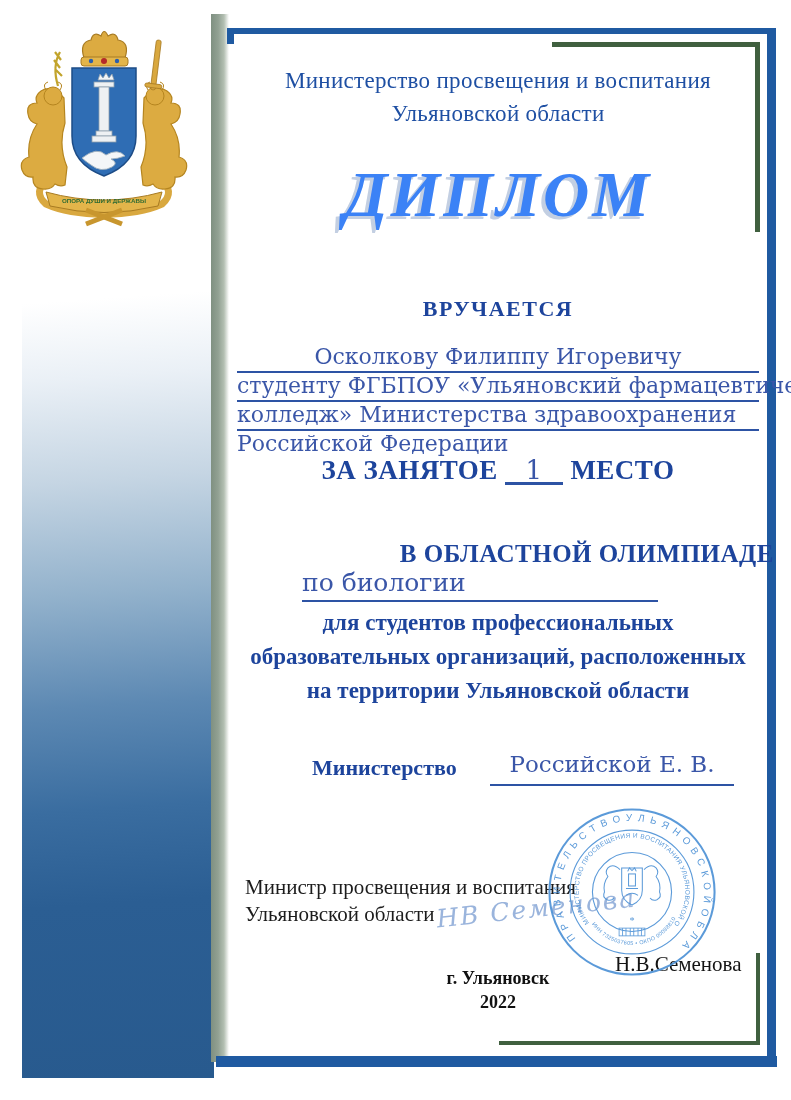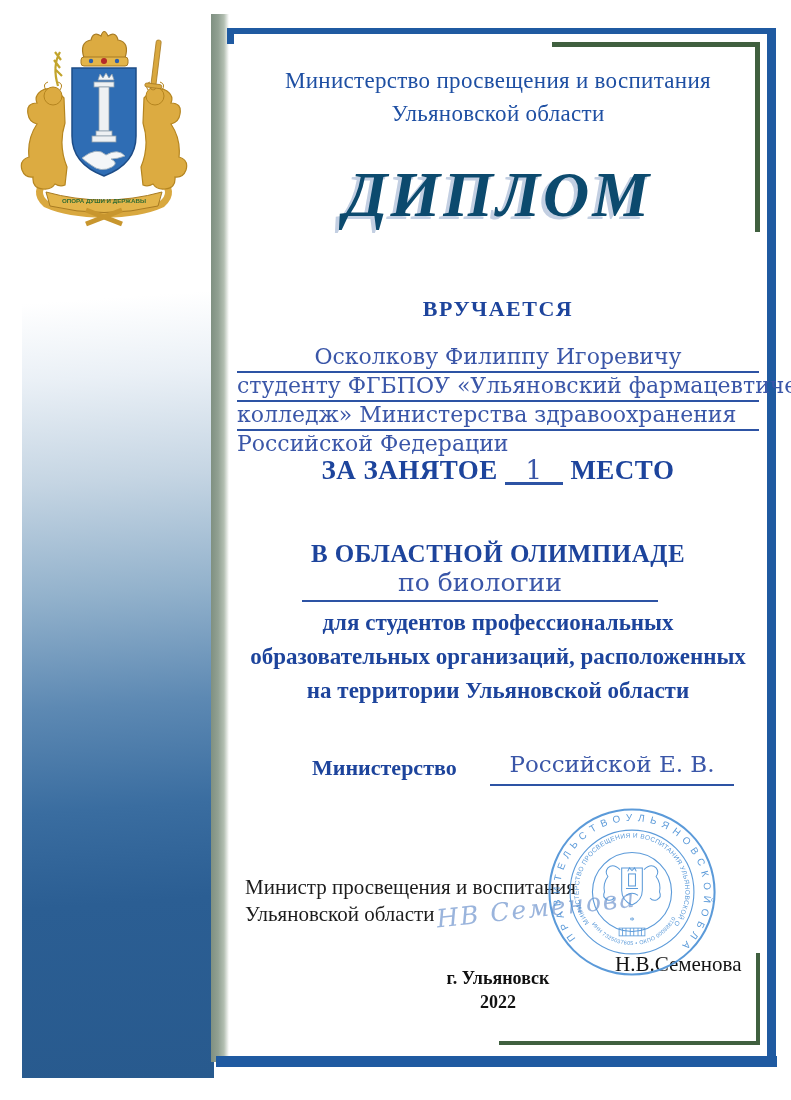--- a/index.html
+++ b/index.html
@@ -34,21 +34,21 @@
   .green-top-v { left:743px; top:42px; width:5px; height:190px; }
   .green-bot-h { left:487px; top:1041px; width:261px; height:4px; }
   .green-bot-v { left:744px; top:953px; width:4px; height:92px; }
 
   .center-col { left:210px; width:552px; text-align:center; }
 
   .ministry {
     top:64px; color:#1e4fa3; font-size:23px; line-height:33px; letter-spacing:0.3px;
   }
   .diplom {
-    top:158px; color:#0c4a6e; font-size:64px; font-weight:bold; font-style:italic;
+    top:158px; color:#3b82f6; font-size:64px; font-weight:bold; font-style:italic;
     letter-spacing:3px; text-shadow:-4px 3px 0 #c3cfe2;
   }
   .vruchaetsya {
     top:296px; color:#1d449c; font-size:22px; font-weight:bold; letter-spacing:1.5px;
   }
   .hand {
     font-family:"DejaVu Serif", serif; color:#3a56a8;
   }
   .recipient-block { left:225px; top:344px; width:522px; }
   .rec-line {
@@ -58,25 +58,25 @@
   .rec-line.first { text-align:center; }
   .rec-line.noline { border-bottom:none; }
   .place-line {
     top:455px; color:#1d449c; font-size:27px; font-weight:bold; letter-spacing:0.5px;
   }
   .place-blank {
     display:inline-block; width:58px; border-bottom:3px solid #2d53a4;
     font-weight:normal; font-size:26px; line-height:24px; vertical-align:baseline;
   }
   .olymp-heading {
-    top:540px; color:#1d449c; font-size:25px; font-weight:bold; letter-spacing:0.5px;
+    top:540px; color:#1d449c; font-size:25px; font-weight:bold; letter-spacing:0.5px;text-align:right;
   }
   .subject-line {
     left:290px; top:568px; width:356px; height:34px;
-    border-bottom:2px solid #2d53a4; text-align:center;
+    border-bottom:2px solid #2d53a4; 
     font-size:25px; line-height:30px;
   }
   .audience {
     top:606px; color:#1d449c; font-size:23px; font-weight:bold; line-height:34px;
   }
   .supervisor-label {
     left:300px; top:755px; color:#1d449c; font-size:22px; font-weight:bold;
   }
   .supervisor-sig {
     left:478px; top:746px; width:244px; height:40px;

